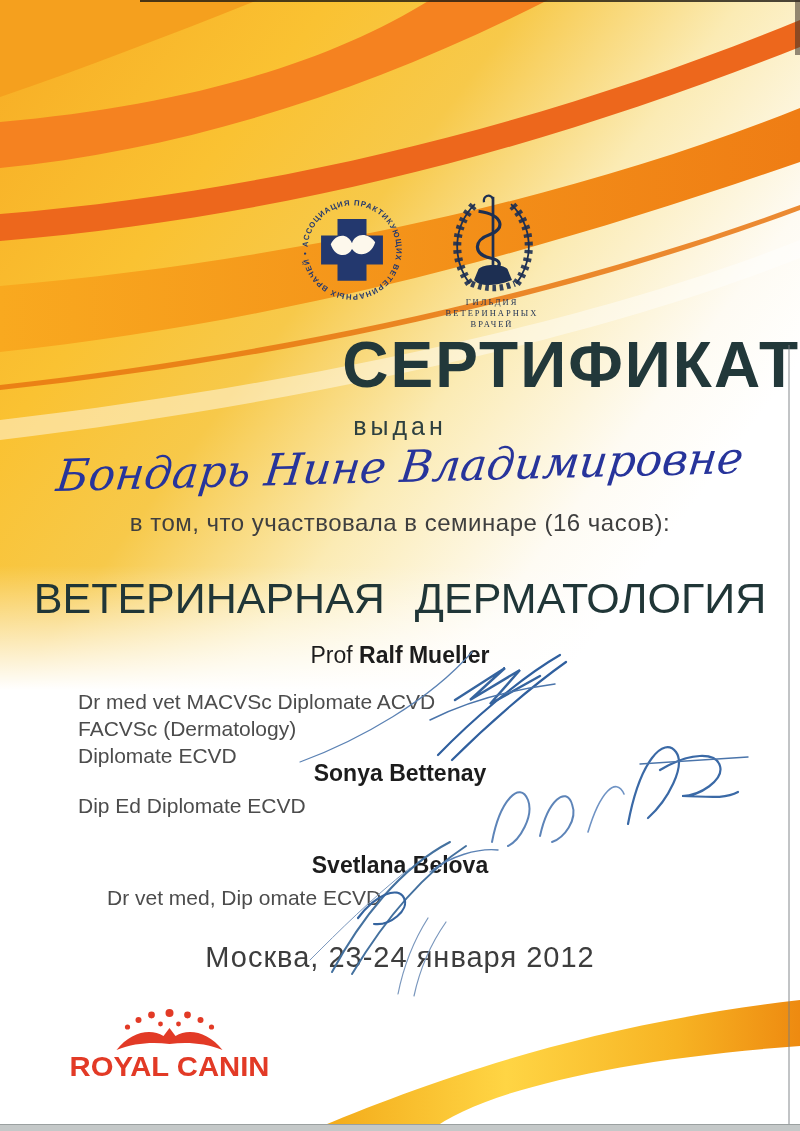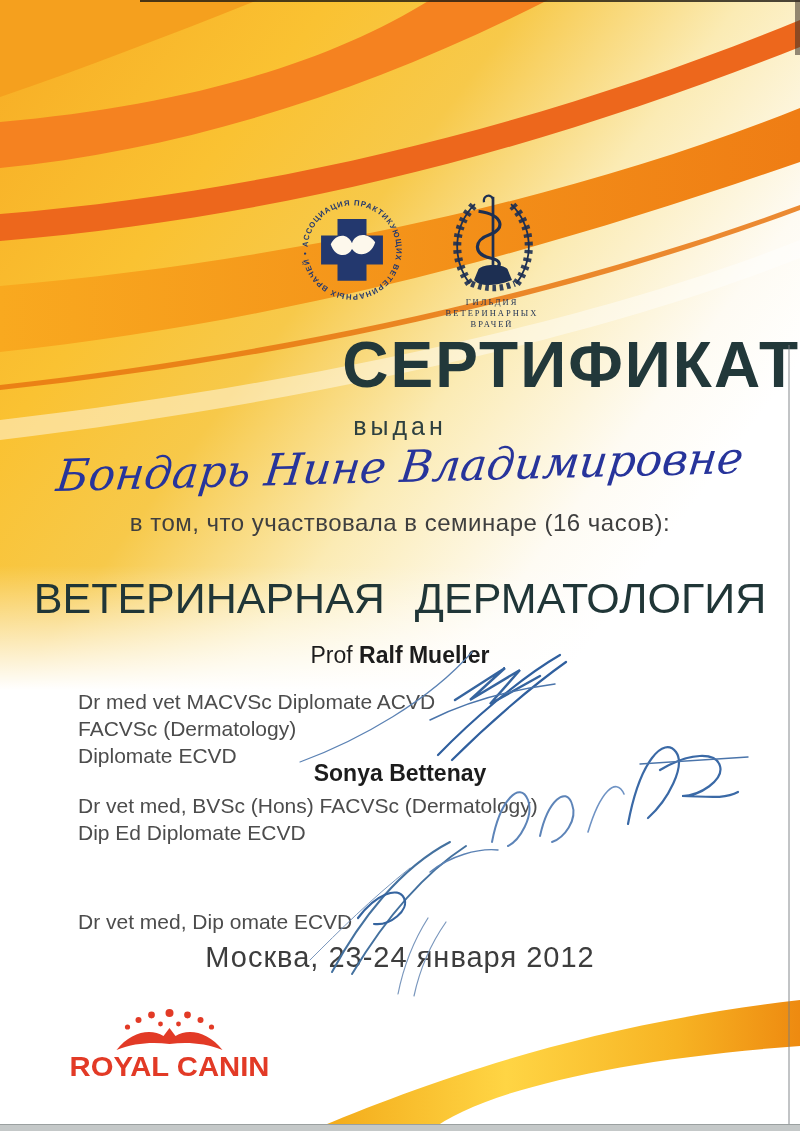--- a/index.html
+++ b/index.html
@@ -21,21 +21,21 @@
     color:#27349B;transform:rotate(-1.5deg) skewX(-8deg);
   }
   .statement{top:509px;font-size:24px;color:#3F3F3F;letter-spacing:.5px;}
   .seminar{top:574px;font-weight:normal;font-size:43px;color:#203637;word-spacing:18px;}
 
   .lect-name{font-size:23px;color:#1C1C1C;}
   .lect-name b{font-weight:bold;}
   .cred{left:78px;font-size:21px;color:#4C4C4C;line-height:27px;white-space:nowrap;}
   .name-m{top:642px;}  .cred-m{top:688px;}
   .name-b{top:760px;}  .cred-b{top:792px;}
-  .name-s{top:852px;}  .cred-s{top:908px;}
+  .name-s{top:852px;}  .cred-s{top:884px;margin-left:29px;}
 
   .datum{top:941px;font-size:29px;color:#3D3D3D;letter-spacing:1px;}
 
   .guild-text{left:412px;top:297px;width:160px;text-align:center;
     font-family:"Liberation Serif",serif;font-weight:normal;font-size:8.5px;
     letter-spacing:2px;line-height:11px;color:#1D2F52;}
 
   
   .edge-top{left:140px;top:0;width:660px;height:2px;background:rgba(30,25,18,.8);}
   .edge-topright{left:795px;top:0;width:5px;height:55px;background:rgba(60,50,40,.55);}
@@ -116,24 +116,26 @@
   <div class="abs cred cred-m">
     <div>Dr med vet MACVSc Diplomate ACVD</div>
     <div>FACVSc (Dermatology)</div>
     <div>Diplomate ECVD</div>
   </div>
 
   <div class="abs center lect-name name-b">
     <b>Sonya Bettenay</b>
   </div>
   <div class="abs cred cred-b">
-    <div>Dr vet med, BVSc (Hons) FACVSc (Dermatology)</div>
     <div>Dip Ed Diplomate ECVD</div>
   </div>
 
+  <div class="abs center lect-name name-s">
+    <b>Svetlana Belova</b>
+  </div>
   <div class="abs cred cred-s">
     <div>Dr vet med, Dip omate ECVD</div>
   </div>
 
   <div class="abs center datum">Москва, 23-24 января 2012</div>
 
   <svg class="abs" style="left:0;top:0" width="800" height="1131" viewBox="0 0 800 1131">
     <g fill="none" stroke-linecap="round">
       <g>
         <path d="M300 762 C360 740 430 700 472 652" stroke="#5B82B4" stroke-width="1.2"></path>

